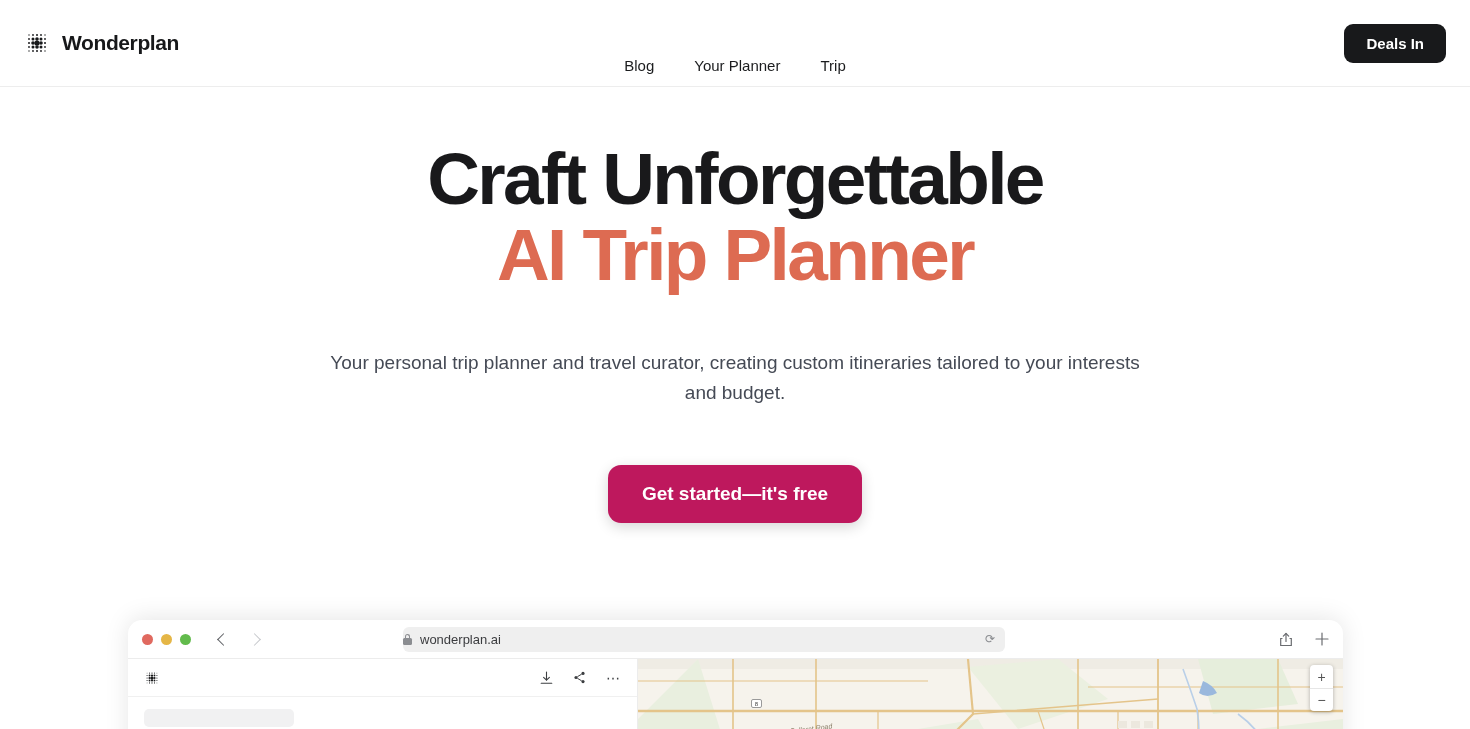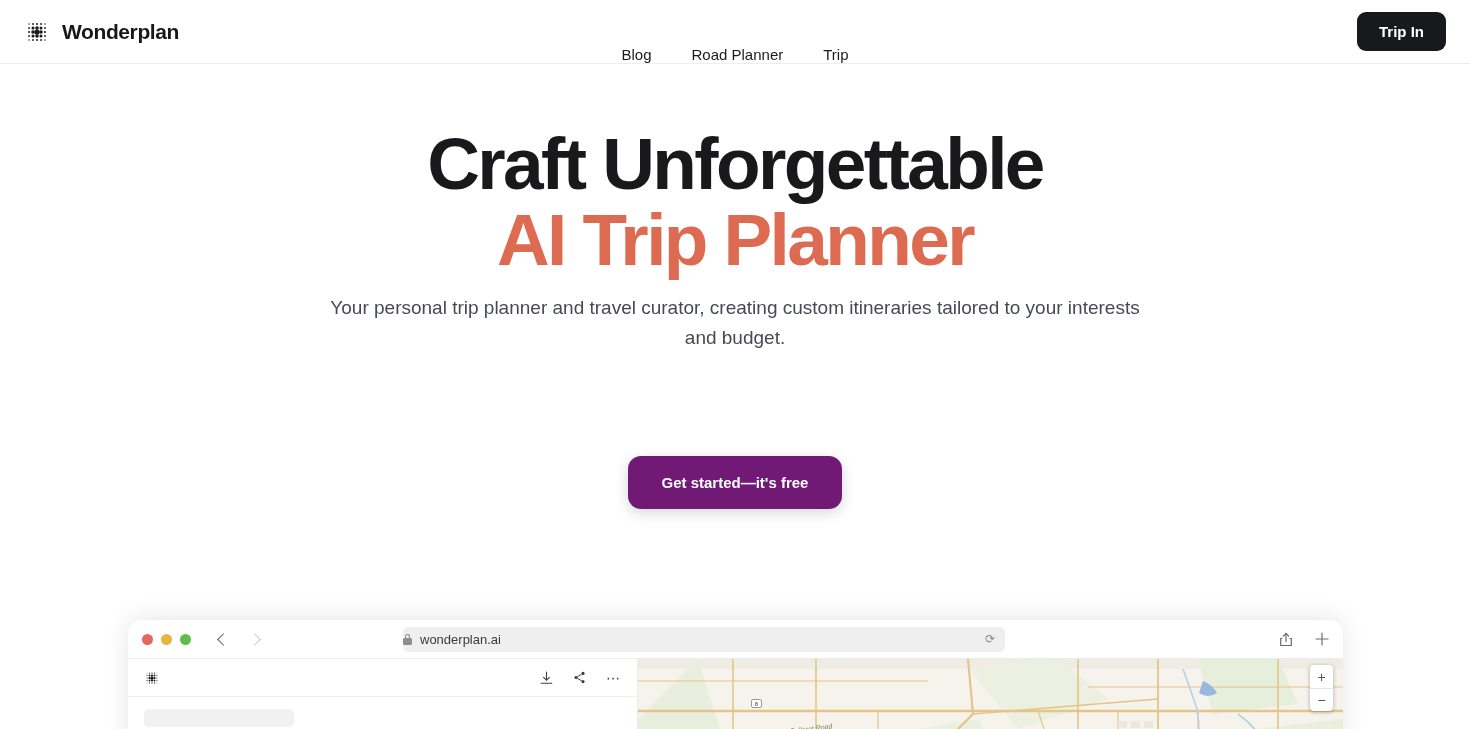--- a/index.html
+++ b/index.html
@@ -5,21 +5,21 @@
   * { box-sizing: border-box; margin: 0; padding: 0; }
   html, body {
     width: 1470px; height: 729px;
     background: #ffffff;
     font-family: "Liberation Sans", sans-serif;
     overflow: hidden;
   }
 
   
   .header {
-    height: 64px;
+    height: 87px;
     display: flex; align-items: center;
     padding: 0 24px;
     border-bottom: 1px solid #ededed;
     position: relative;
   }
   .brand { display: flex; align-items: center; gap: 12px; }
   .logo-dots { width: 26px; height: 26px; display: block; }
   .brand-name {
     font-size: 21px; font-weight: bold; color: #17181a;
     letter-spacing: -0.4px;
@@ -41,39 +41,38 @@
     border: none; border-radius: 9px;
     font-size: 15px; font-weight: 600;
     padding: 11px 22px; cursor: pointer;
     font-family: "Liberation Sans", sans-serif;
   }
 
   
   .hero { text-align: center; padding-top: 56px; }
   .headline {
     font-size: 73px; font-weight: bold; line-height: 0.99;
-    letter-spacing: -2.6px; color: #19191b; margin-top: 8px;
+    letter-spacing: -2.6px; color: #19191b;
   }
   .headline .accent { color: #dd6b52; }
   .headline .l3 { display: block; margin-top: 4px; }
   .subtitle {
-    margin: 16px auto 0;
+    margin: 56px auto 0;
     max-width: 830px;
     font-size: 19px; line-height: 1.62;
     color: #454a55;
   }
   .cta-wrap { margin-top: 56px; }
   .cta {
-    background: #701a75; color: #ffffff;
+    background: #be185d; color: #ffffff;
     border: none; border-radius: 13px;
-    font-size: 15px; font-weight: 600;
+    font-size: 19px; font-weight: 600;
     padding: 18px 34px; cursor: pointer;
     box-shadow: 0 4px 14px rgba(0,0,0,0.16);
     font-family: "Liberation Sans", sans-serif;
-    margin-top: 46px;
   }
 
   
   .browser {
     position: absolute; left: 128px; top: 620px;
     width: 1215px; height: 150px;
     background: #ffffff;
     border-radius: 14px 14px 0 0;
     box-shadow: 0 -2px 24px rgba(0,0,0,0.10);
     overflow: hidden;
@@ -179,25 +178,25 @@
           <circle cx="13" cy="21" r="1"></circle>
           <circle cx="17" cy="21" r="0.9"></circle>
           <circle cx="21" cy="21" r="0.7"></circle>
       </g>
     </svg>
     <span class="brand-name">Wonderplan</span>
   </div>
 
   <nav class="nav">
     <a href="#">Blog</a>
-    <a href="#">Road Planner</a>
+    <a href="#">Your Planner</a>
     <a href="#">Trip</a>
   </nav>
 
-  <button class="signin">Trip In</button>
+  <button class="signin">Deals In</button>
 </div>
 
 <div class="hero">
   <h1 class="headline">
     <span>Craft Unforgettable</span><br>
     <span class="accent l3">AI Trip Planner</span>
   </h1>
 
   <p class="subtitle">Your personal trip planner and travel curator, creating custom itineraries tailored to your interests and budget.</p>
 

